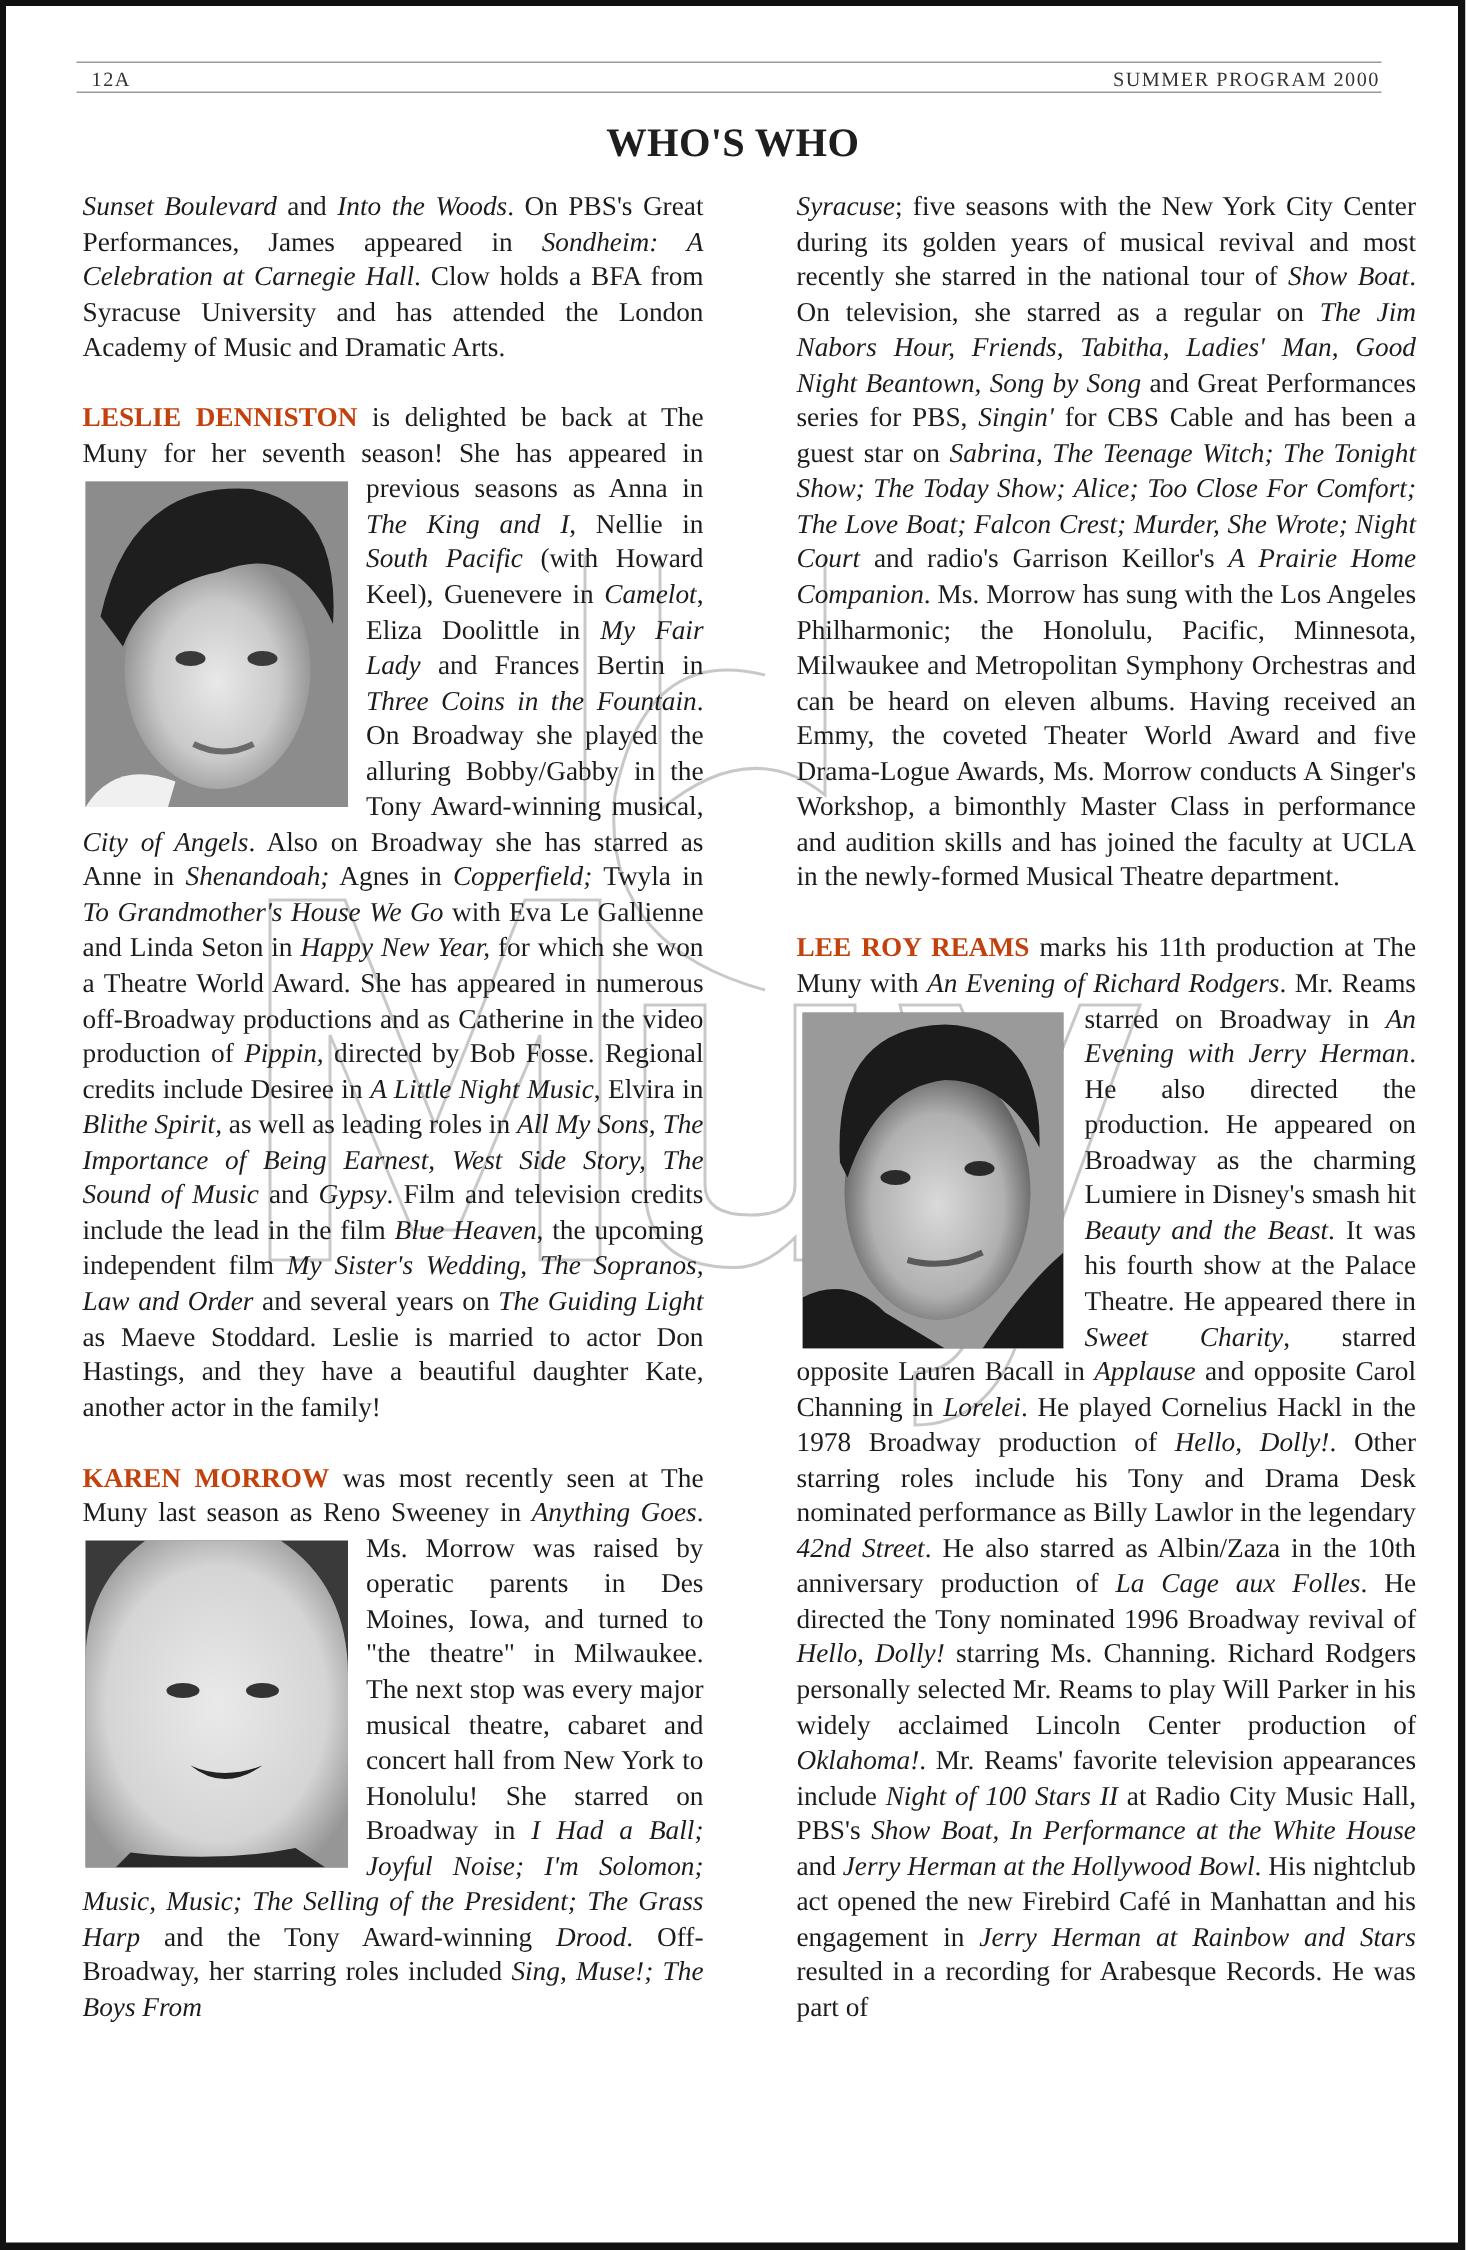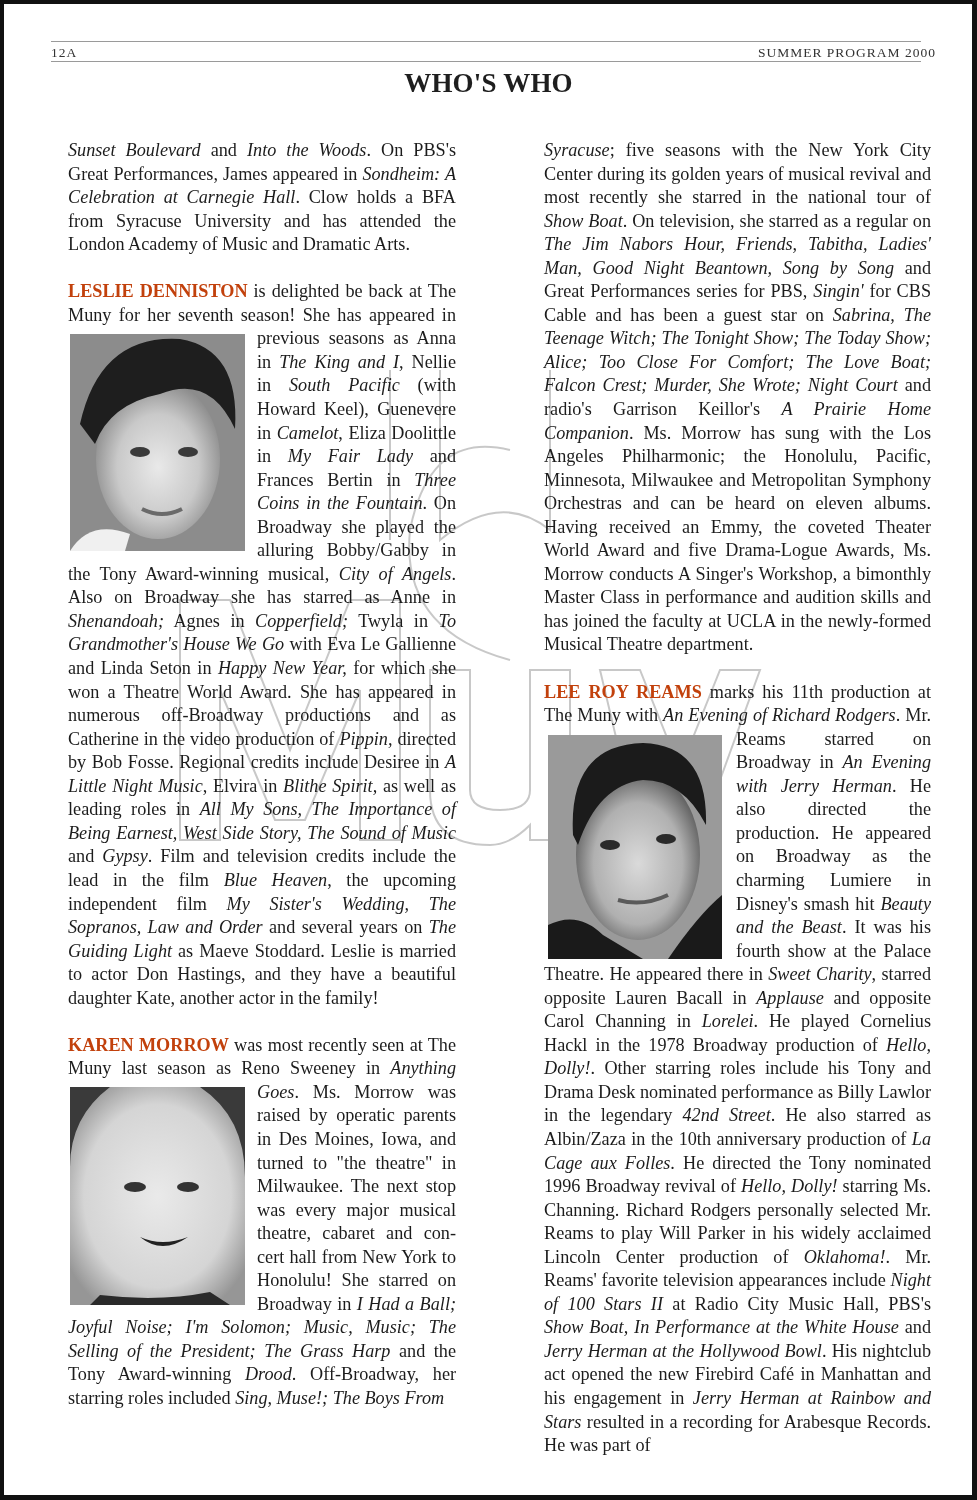--- a/index.html
+++ b/index.html
@@ -9,36 +9,36 @@
     box-sizing: border-box; border: 4px solid #111; border-right-width: 5px; border-bottom-width: 5px;
     background: #fff;
   }
   .rule { position: absolute; left: 51px; width: 870px; height: 0; border-top: 1px solid #9a9a9a; }
   .rule.top { top: 41px; }
   .rule.bot { top: 61px; }
   .folio {
     position: absolute; top: 45px; font-family: "Liberation Serif", "DejaVu Serif", serif;
     font-size: 13.5px; letter-spacing: 1px; color: #333;
   }
-  .folio.left { left: 51px; }
-  .folio.right { right: 41px; }
+  .folio.left { left: 61px; }
+  .folio.right { right: 57px; }
   .title {
-    position: absolute; top: 68px; left: 0; width: 977px; text-align: center;
+    position: absolute; top: 80px; left: 0; width: 977px; text-align: center;
     font-family: "Liberation Serif", "DejaVu Serif", serif; font-weight: bold;
     font-size: 27px; color: #1e1e1e; letter-spacing: 0.2px;
   }
   .col {
     position: absolute; top: 123px; width: 420px;
     font-family: "Liberation Serif", "DejaVu Serif", serif;
     font-size: 18.2px; line-height: 23.55px; color: #1c1c1c;
     text-align: justify; hyphens: manual;
   }
   .col.left { left: 52px; }
   .col.right { left: 528px; width: 419px; }
-  .col p { margin: 16px; }
+  .col p { margin: 3px; }
   .col p + p { margin-top: 23.55px; }
   .col b { font-weight: bold; color: #c2410c; }
   .col i { font-style: italic; }
   .photo {
     float: left; margin: 4px 12px 2px 2px; background: #777;
     position: relative; overflow: hidden;
   }
   .photo.leslie { width: 175px; height: 217px; margin-top: 7px; }
   .photo.karen { width: 175px; height: 218px; margin-top: 6px; }
   .photo.leeroy { width: 174px; height: 224px; margin-top: 7px; margin-left: 4px; margin-right: 14px;}

